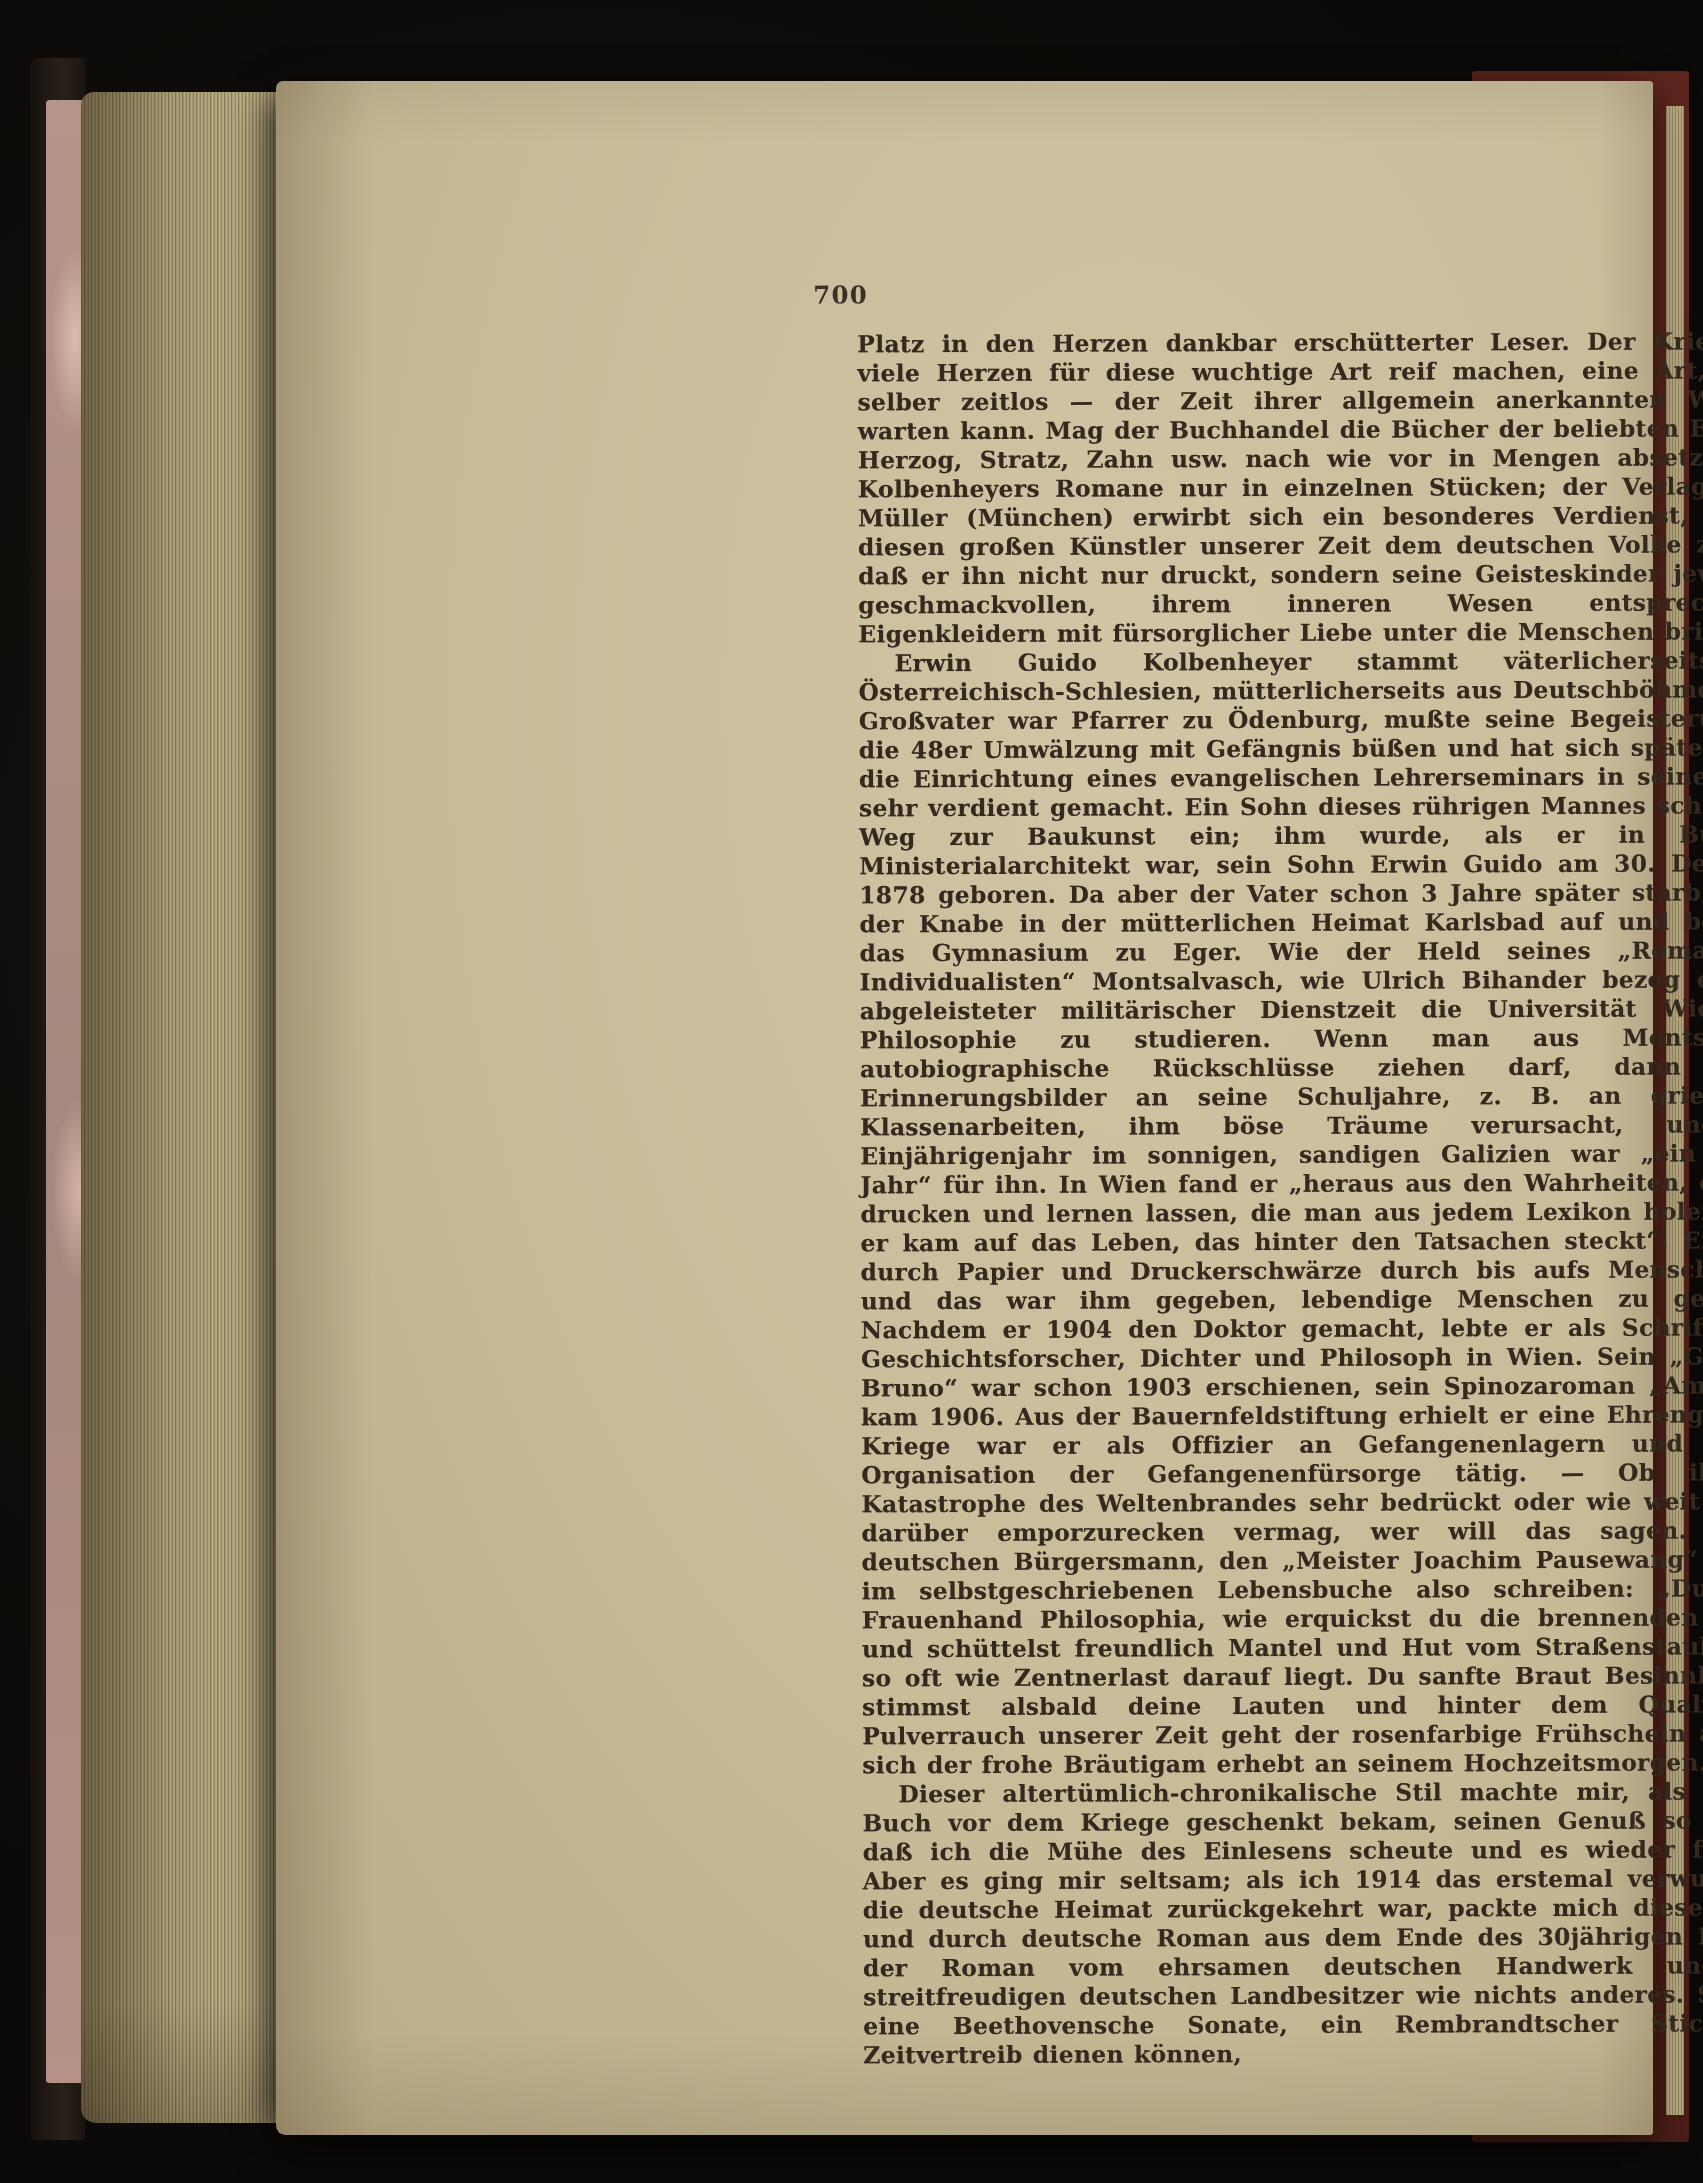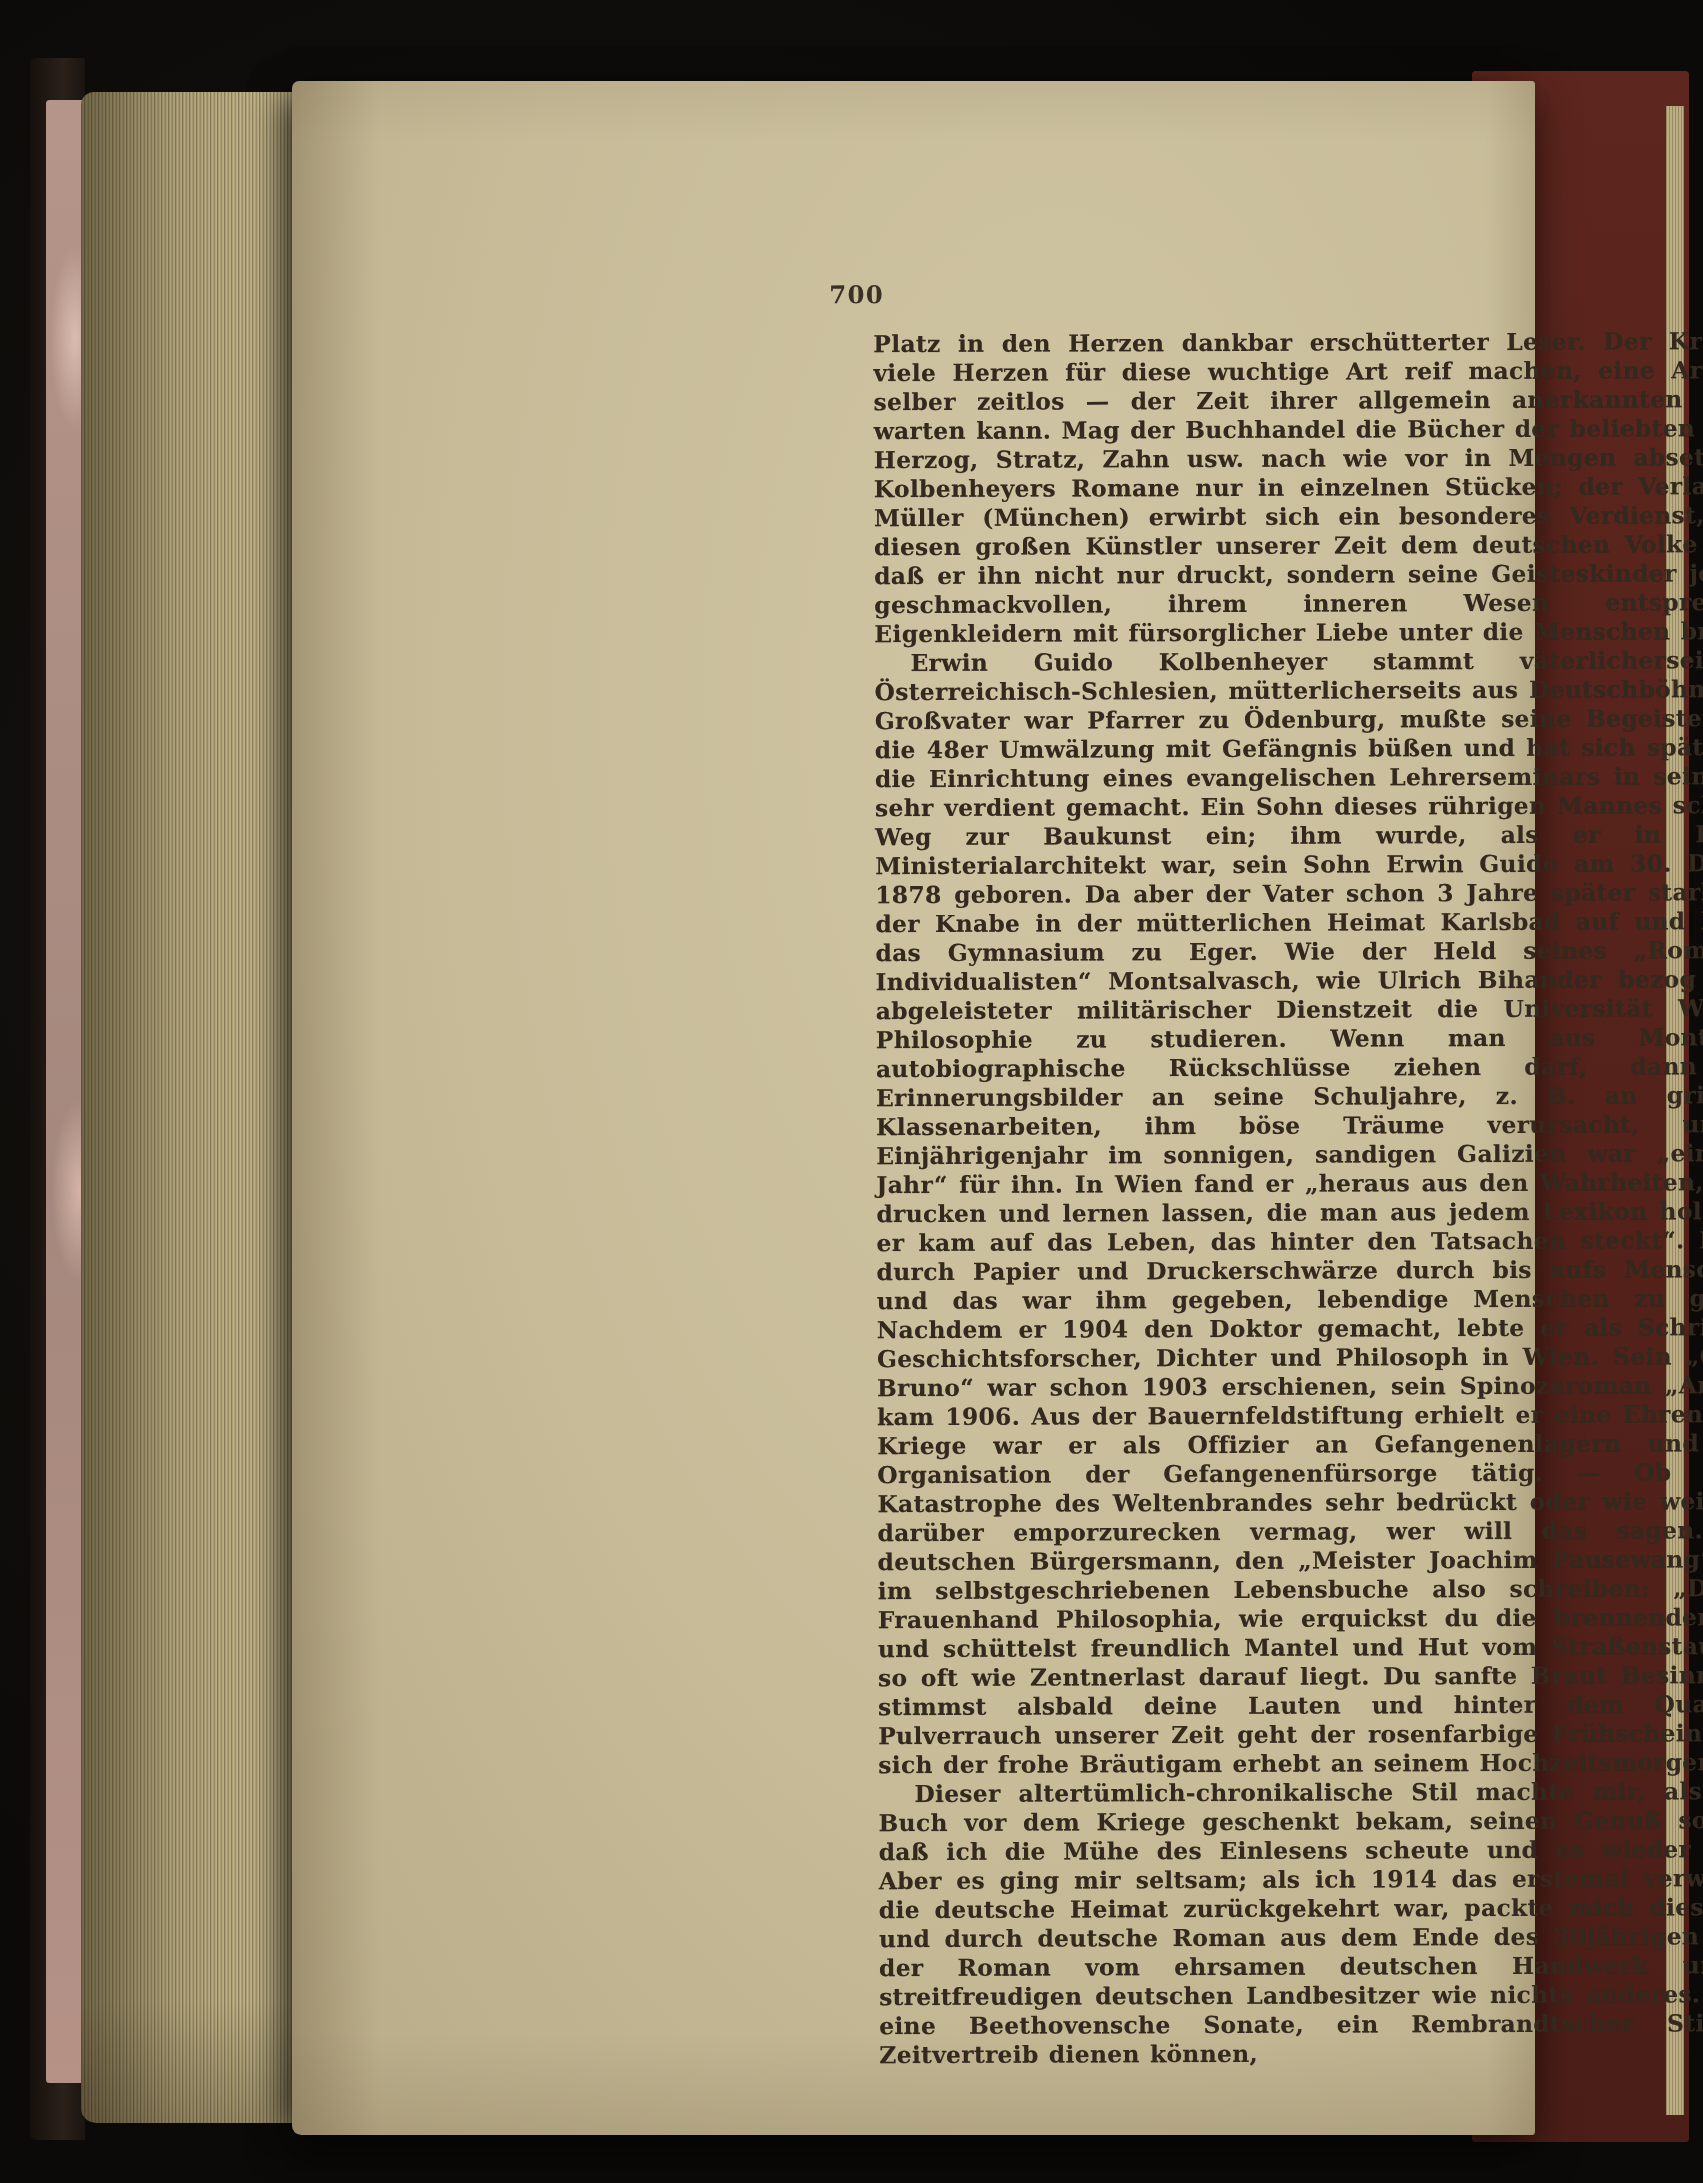--- a/index.html
+++ b/index.html
@@ -48,21 +48,21 @@
   }
 
   
   .right-edge {
     position: absolute; left: 1666px; top: 106px; width: 17.5px; height: 2009px;
     background: repeating-linear-gradient(90deg, #978a63 0 1.2px, #bbae85 1.2px 2.9px);
   }
 
   
   .page {
-    position: absolute; left: 292px; top: 81px; width: 1243px; height: 2054px;
+    position: absolute; left: 276px; top: 81px; width: 1377px; height: 2054px;
     background:
       linear-gradient(90deg, rgba(92,75,45,0.30) 0%, rgba(92,75,45,0) 7%),
       linear-gradient(270deg, rgba(92,75,45,0.18) 0%, rgba(92,75,45,0) 4%),
       linear-gradient(0deg, rgba(92,75,45,0.16) 0%, rgba(92,75,45,0) 5%),
       linear-gradient(180deg, rgba(92,75,45,0.10) 0%, rgba(92,75,45,0) 3%),
       radial-gradient(ellipse at 62% 30%, #d0c5a4 0%, #c7bb98 55%, #b9ac88 100%);
     border-radius: 7px 3.5px 3.5px 9.3px;
     box-shadow: -20.4px 0 32px -13px rgba(0,0,0,0.55), 0 14.6px 41px rgba(0,0,0,0.55);
   }
 

